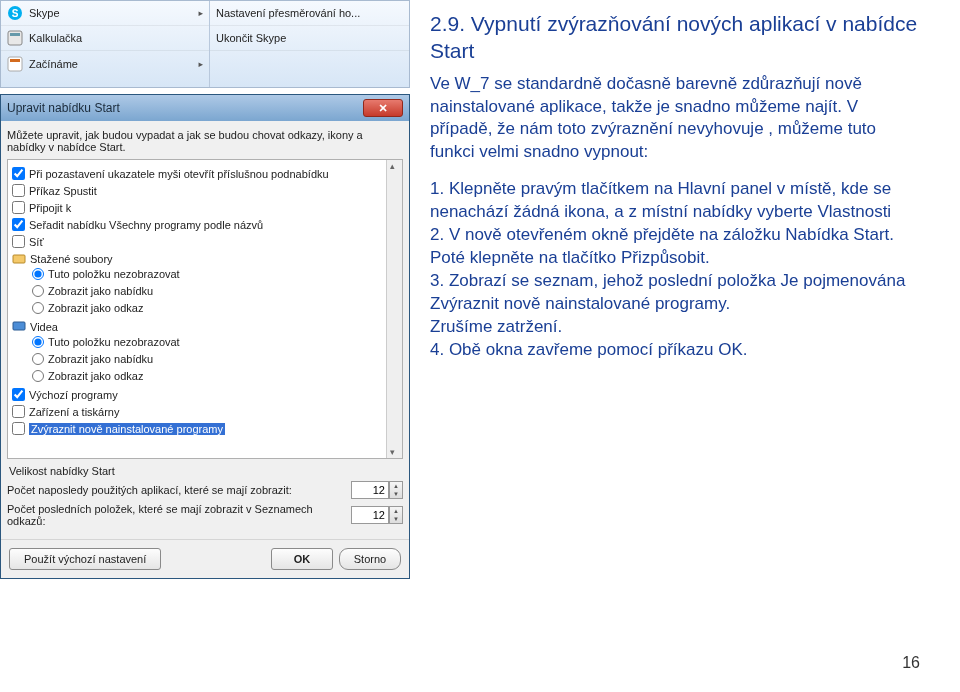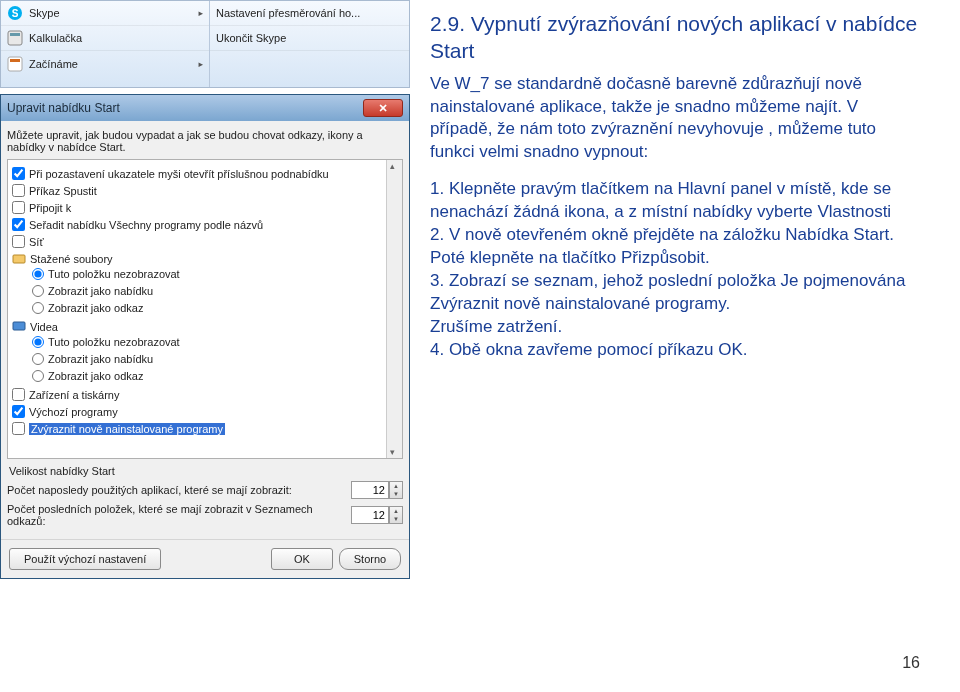--- a/index.html
+++ b/index.html
@@ -156,26 +156,26 @@
             </div>
           <div class="rad">
               <input type="radio" style="">
               <span>Zobrazit jako nabídku</span>
             </div>
           <div class="rad">
               <input type="radio" style="">
               <span>Zobrazit jako odkaz</span>
             </div>
           <div class="chk">
-              <input type="checkbox" style="">
-              <span>Zařízení a tiskárny</span>
-            </div>
-          <div class="chk">
               <input type="checkbox" checked="" style="">
               <span>Výchozí programy</span>
+            </div>
+          <div class="chk">
+              <input type="checkbox" style="">
+              <span>Zařízení a tiskárny</span>
             </div>
           <div class="chk">
               <input type="checkbox" style="">
               <span class="hl">Zvýraznit nově nainstalované programy</span>
             </div>
           <div class="scrollbar"></div>
         </div>
         <div class="section-lbl">Velikost nabídky Start</div>
         <div class="dlg-row">
           <span style="flex:1;">Počet naposledy použitých aplikací, které se mají zobrazit:</span>
@@ -194,21 +194,21 @@
             <span class="spinbtn">
                 <span>▲</span>
                 <span>▼</span>
               </span>
           </span>
         </div>
       </div>
       <div class="btnrow">
         <span class="btn btn-lg">Použít výchozí nastavení</span>
         <span class="spacer"></span>
-        <span class="btn" style="min-width:62px;">OK</span>
+        <span class="btn" style="min-width:62px;font-weight:bold;">OK</span>
         <span class="btn" style="min-width:62px;border-radius:9px;">Storno</span>
       </div>
     </div>
   </div>
 
   <div class="right-col">
     <h2>2.9. Vypnutí zvýrazňování nových aplikací v nabídce  Start</h2>
     <p class="para">Ve W_7 se standardně dočasně barevně zdůrazňují nově nainstalované aplikace, takže je snadno můžeme najít. V případě, že nám toto zvýraznění nevyhovuje , můžeme tuto funkci velmi snadno vypnout:</p>
     <ol>
       <li>   1. Klepněte pravým tlačítkem na Hlavní panel v místě, kde se nenachází žádná ikona, a z místní nabídky vyberte Vlastnosti</li>

